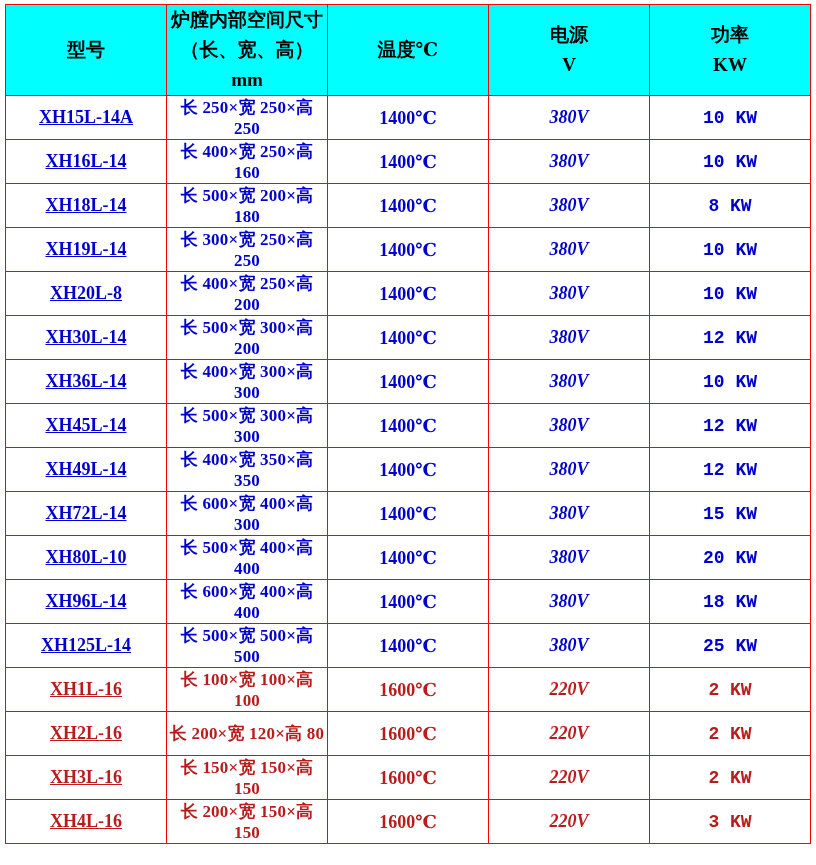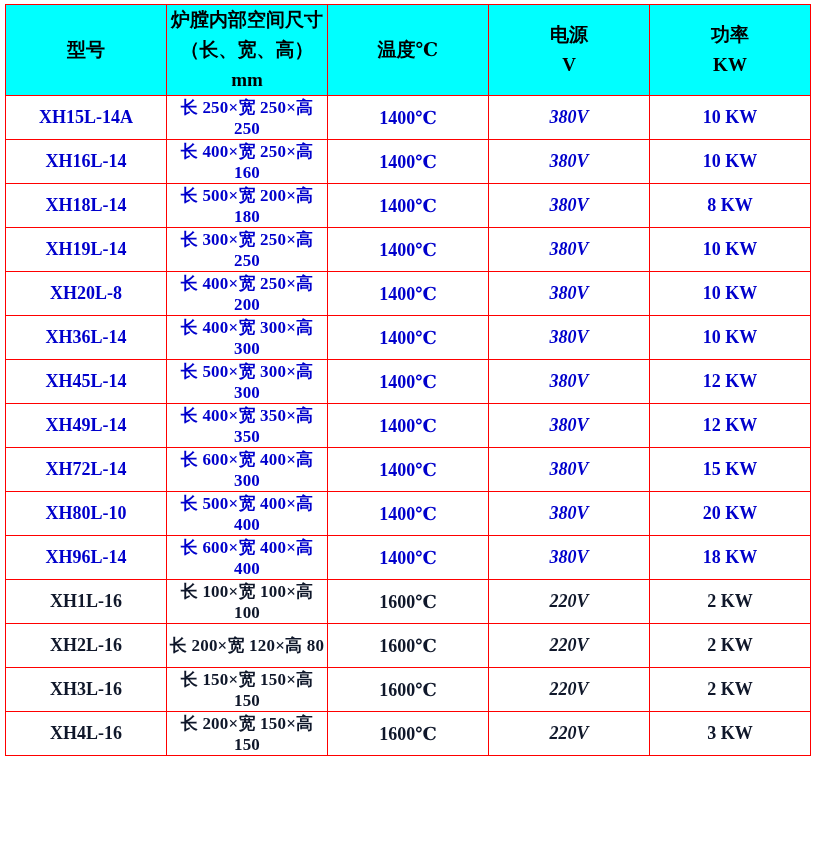--- a/index.html
+++ b/index.html
@@ -42,27 +42,27 @@
   tbody td {
     height: 43px;
     font-weight: bold;
     font-size: 18px;
     background: #ffffff;
   }
   tbody tr.blue td {
     color: #0000cc;
   }
   tbody tr.black td {
-    color: #0f172a;
-  }
-  td.c-model { width: 203px; }
+    color: #b91c1c;
+  }
+  td.c-model { width: 203px; text-decoration: underline; }
   td.c-dim   { width: 271px; }
   td.c-temp  { width: 110px; }
   td.c-volt  { width: 85px; font-style: italic; }
-  td.c-power { width: 97px; }
+  td.c-power { width: 97px; font-family: Liberation Mono, monospace; }
 
   .dim-cell {
     font-size: 17px;
     letter-spacing: 0.2px;
   }
   .watermark {
     position: absolute;
     left: 0;
     top: 0;
     width: 816px;
@@ -145,20 +145,27 @@
         <td class="c-power">10 KW</td>
       </tr>
       <tr class="blue">
         <td class="c-model">XH20L-8</td>
         <td class="c-dim dim-cell">长 400×宽 250×高 200</td>
         <td class="c-temp">1400℃</td>
         <td class="c-volt">380V</td>
         <td class="c-power">10 KW</td>
       </tr>
       <tr class="blue">
+        <td class="c-model">XH30L-14</td>
+        <td class="c-dim dim-cell">长 500×宽 300×高 200</td>
+        <td class="c-temp">1400℃</td>
+        <td class="c-volt">380V</td>
+        <td class="c-power">12 KW</td>
+      </tr>
+      <tr class="blue">
         <td class="c-model">XH36L-14</td>
         <td class="c-dim dim-cell">长 400×宽 300×高 300</td>
         <td class="c-temp">1400℃</td>
         <td class="c-volt">380V</td>
         <td class="c-power">10 KW</td>
       </tr>
       <tr class="blue">
         <td class="c-model">XH45L-14</td>
         <td class="c-dim dim-cell">长 500×宽 300×高 300</td>
         <td class="c-temp">1400℃</td>
@@ -186,20 +193,27 @@
         <td class="c-volt">380V</td>
         <td class="c-power">20 KW</td>
       </tr>
       <tr class="blue">
         <td class="c-model">XH96L-14</td>
         <td class="c-dim dim-cell">长 600×宽 400×高 400</td>
         <td class="c-temp">1400℃</td>
         <td class="c-volt">380V</td>
         <td class="c-power">18 KW</td>
       </tr>
+      <tr class="blue">
+        <td class="c-model">XH125L-14</td>
+        <td class="c-dim dim-cell">长 500×宽 500×高 500</td>
+        <td class="c-temp">1400℃</td>
+        <td class="c-volt">380V</td>
+        <td class="c-power">25 KW</td>
+      </tr>
       <tr class="black">
         <td class="c-model">XH1L-16</td>
         <td class="c-dim dim-cell">长 100×宽 100×高 100</td>
         <td class="c-temp">1600℃</td>
         <td class="c-volt">220V</td>
         <td class="c-power">2 KW</td>
       </tr>
       <tr class="black">
         <td class="c-model">XH2L-16</td>
         <td class="c-dim dim-cell">长 200×宽 120×高 80</td>

